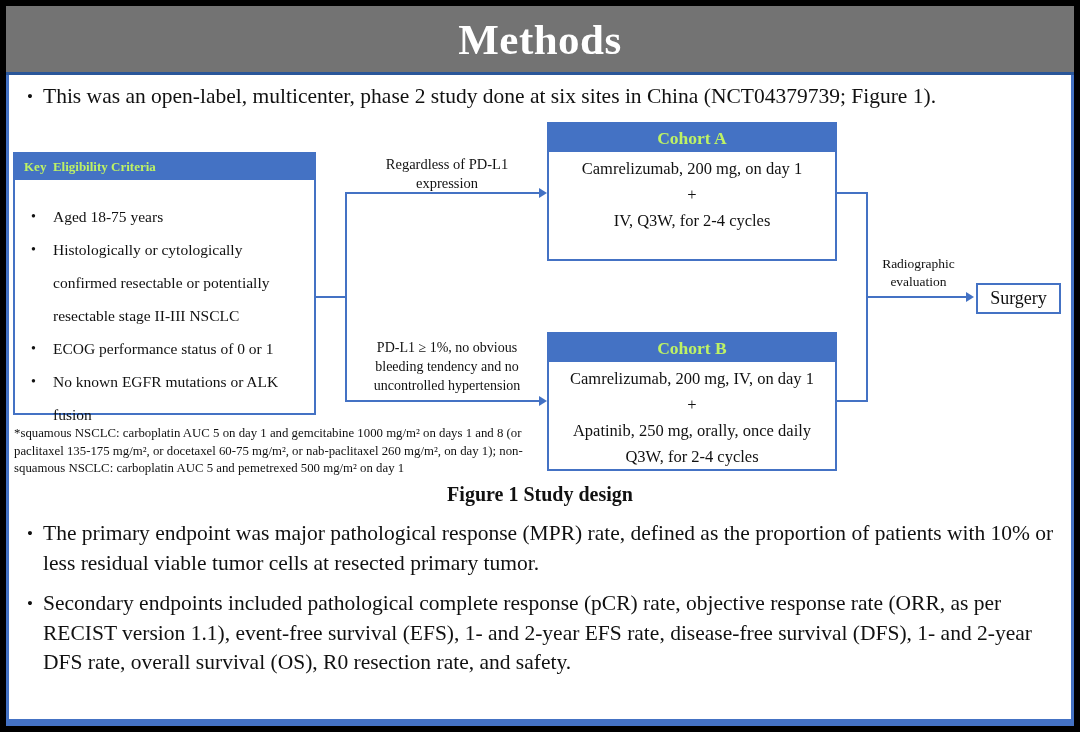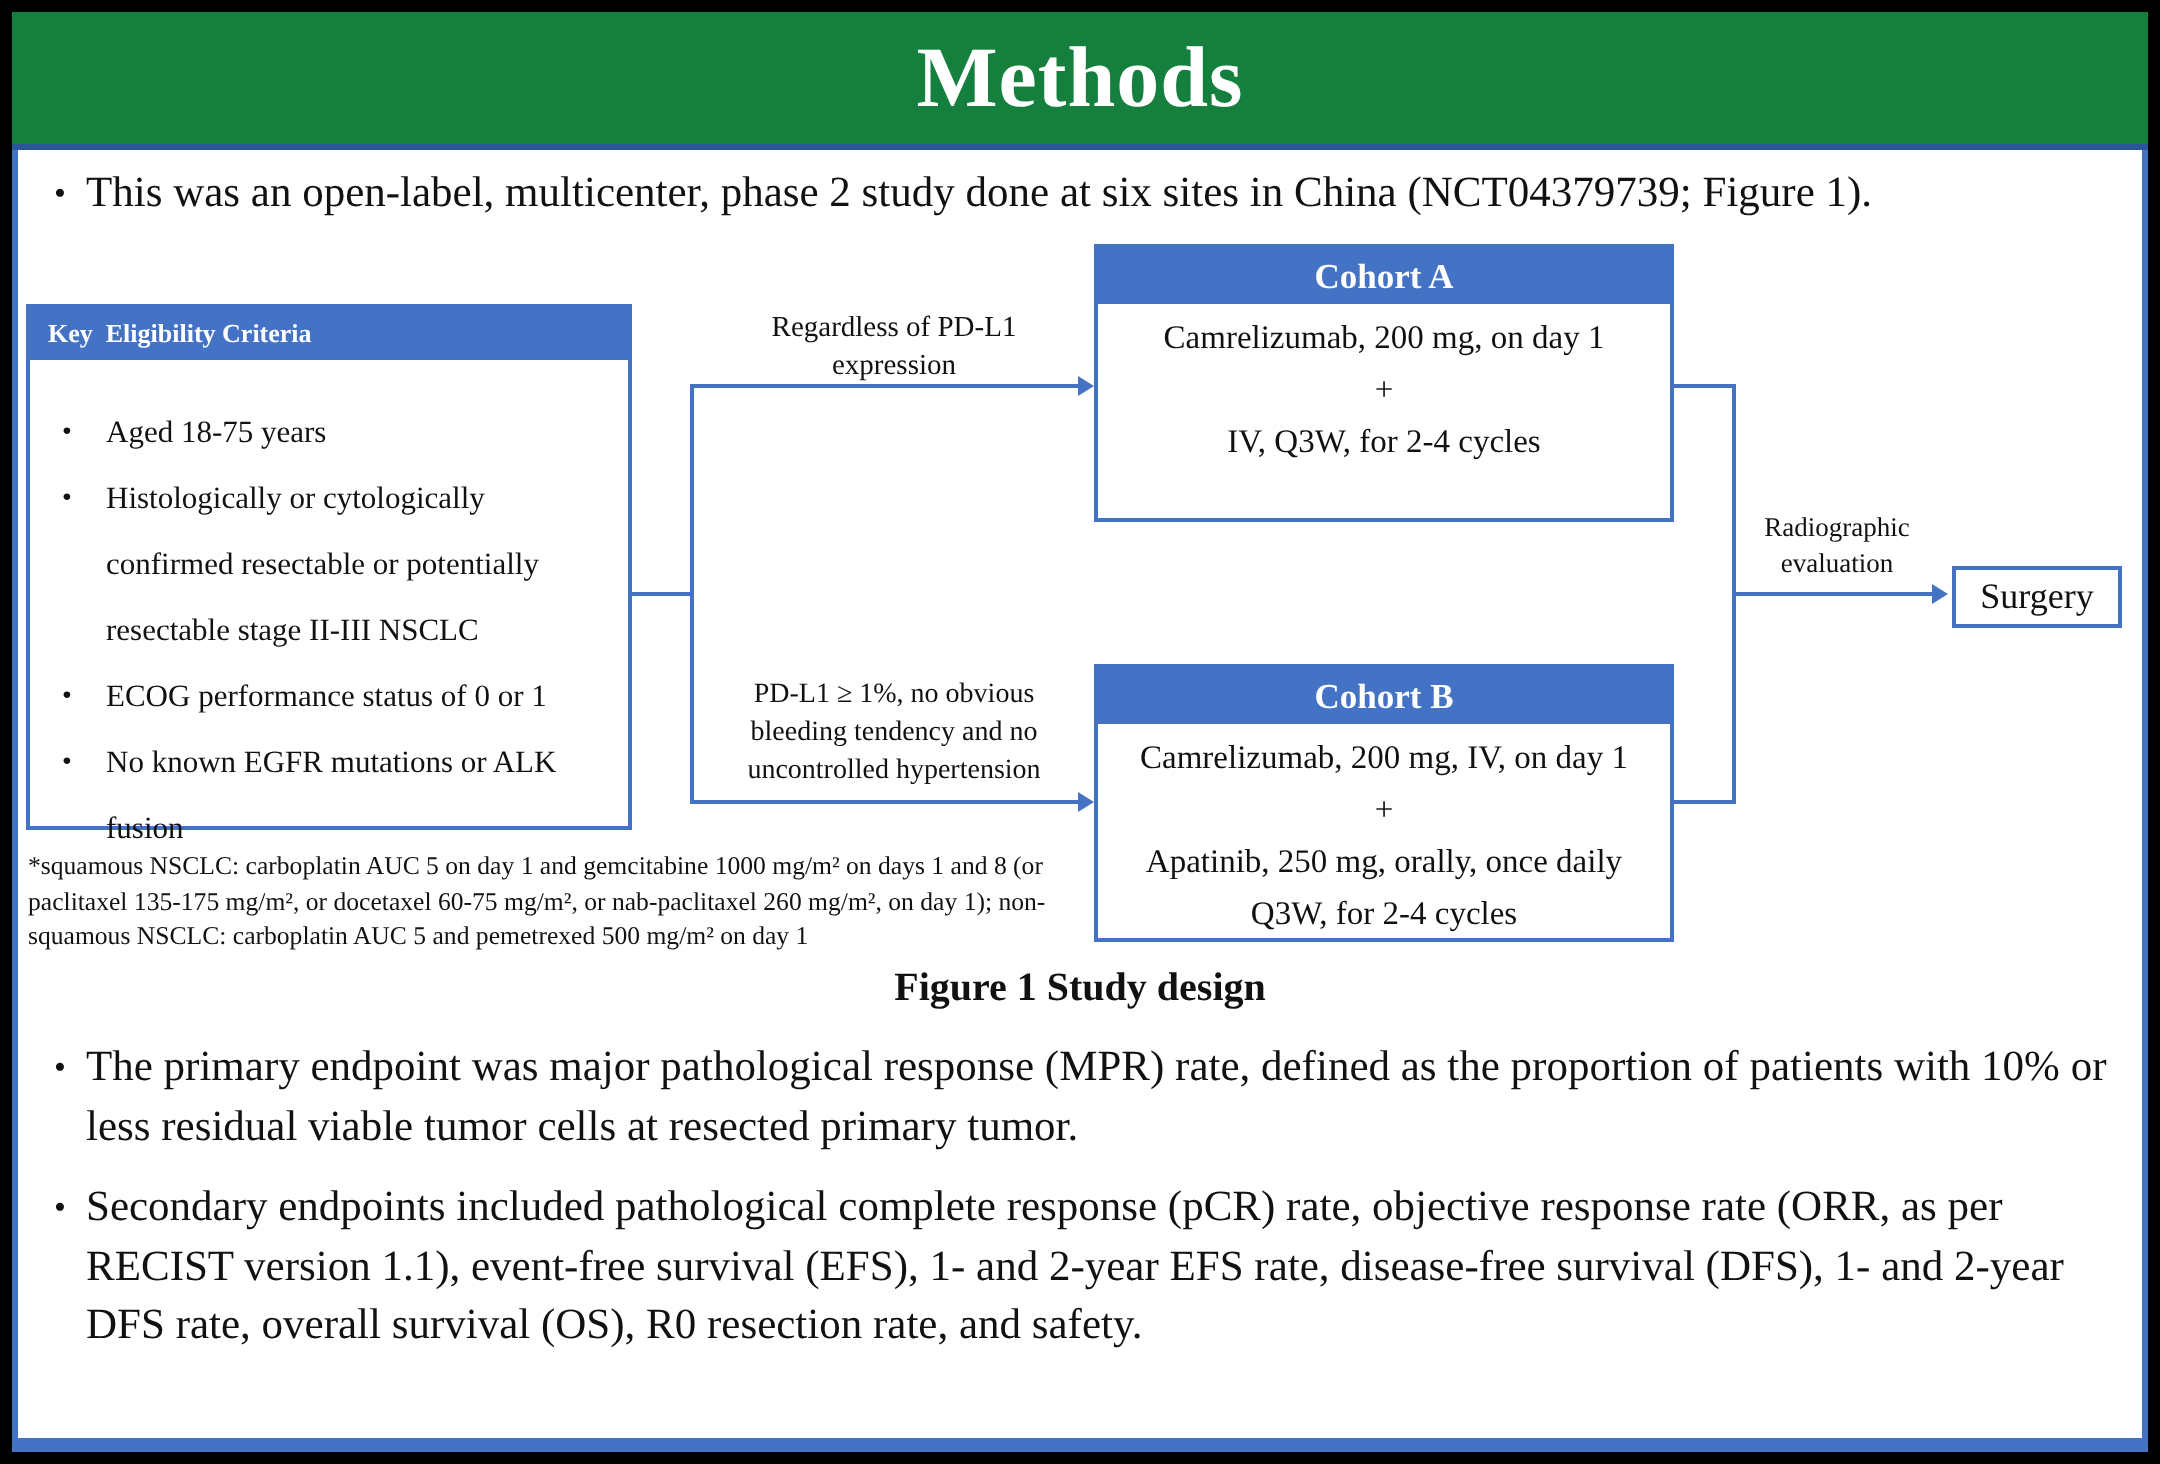--- a/index.html
+++ b/index.html
@@ -1,21 +1,21 @@
 <!DOCTYPE html>
 <html><head>
 <meta charset="utf-8">
 <style>
   * { margin:0; padding:0; box-sizing:border-box; }
   body { width:1080px; height:732px; font-family:"Liberation Serif", serif; color:#111; }
 
   .outer { width:1080px; height:732px; background:#000; padding:6px 6px 3px 6px; }
 
   .header-bar {
-    height:69px; background:#15803d; border-bottom:3px solid #2a5699;
+    height:69px; background:#737373; border-bottom:3px solid #2a5699;
     display:flex; align-items:center; justify-content:center;
   }
   .header-bar .title {
     color:#fff; font-size:43px; font-weight:bold; letter-spacing:0.5px;
   }
 
   .content {
     position:relative; height:644px; background:#fff;
     border-left:3px solid #4472c4; border-right:3px solid #4472c4;
   }
@@ -30,21 +30,21 @@
   }
   .intro { position:absolute; top:7px; left:8px; right:10px; font-size:21.5px; line-height:29px; }
 
   .endpoints { position:absolute; top:444px; left:8px; right:10px; list-style:none; }
   .endpoints li { font-size:21.5px; line-height:29.5px; margin-bottom:11px; }
   .endpoints li span { flex:1; padding-right:6px; }
 
   
   .fbox { position:absolute; border:2px solid #4472c4; background:#fff; }
   .fbox .box-header {
-    background:#4472c4; color:#ffffff; font-weight:bold;
+    background:#4472c4; color:#bef264; font-weight:bold;
     display:flex; align-items:center;
   }
 
   .elig { left:4px; top:77px; width:303px; height:263px; }
   .elig .box-header { height:26px; font-size:13px; padding-left:9px; white-space:pre-wrap; }
   .elig ul { list-style:none; padding:20px 6px 0 13px; }
   .elig li { display:flex; font-size:15.5px; line-height:33px; }
   .elig li::before {
     content:"\2022"; width:22px; flex:0 0 22px; text-align:left; padding-left:3px;
     font-size:14px; line-height:33px;

